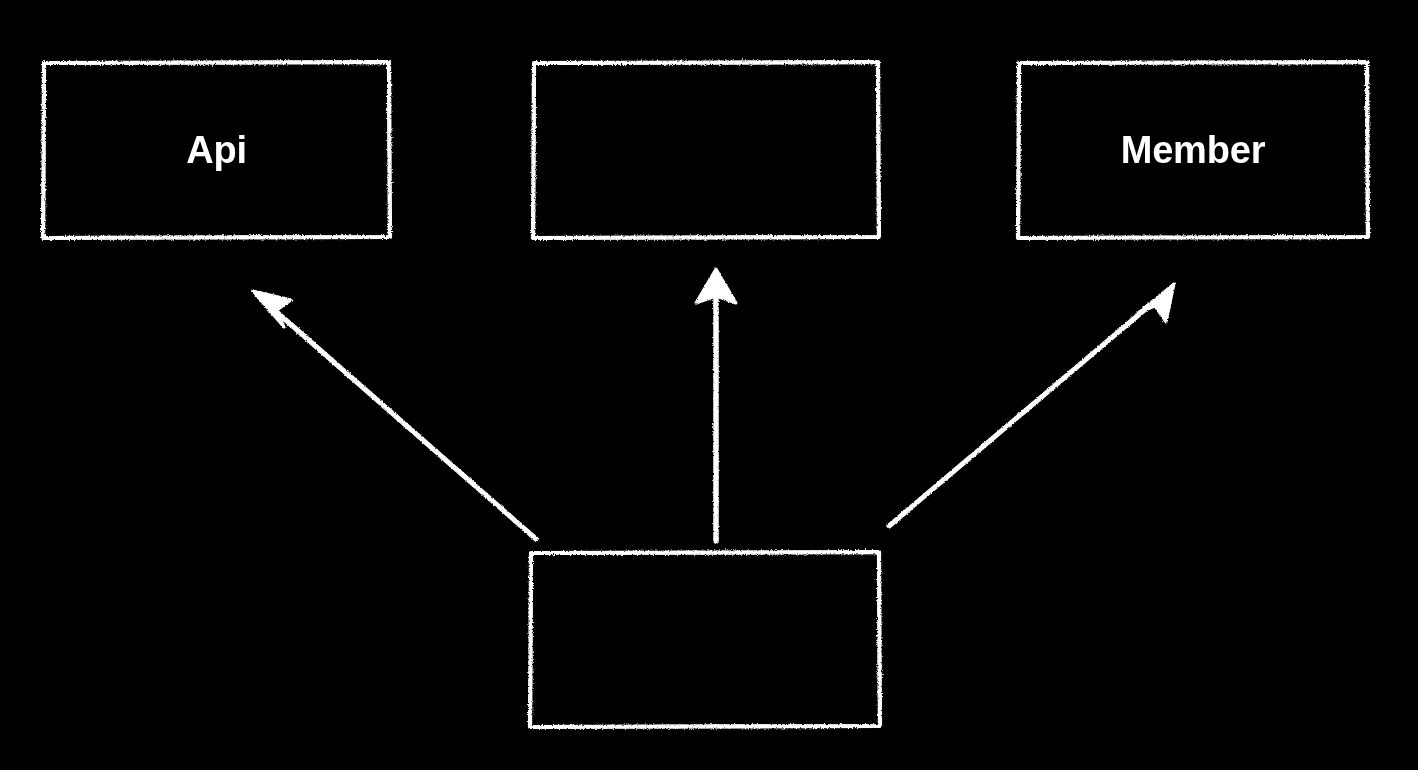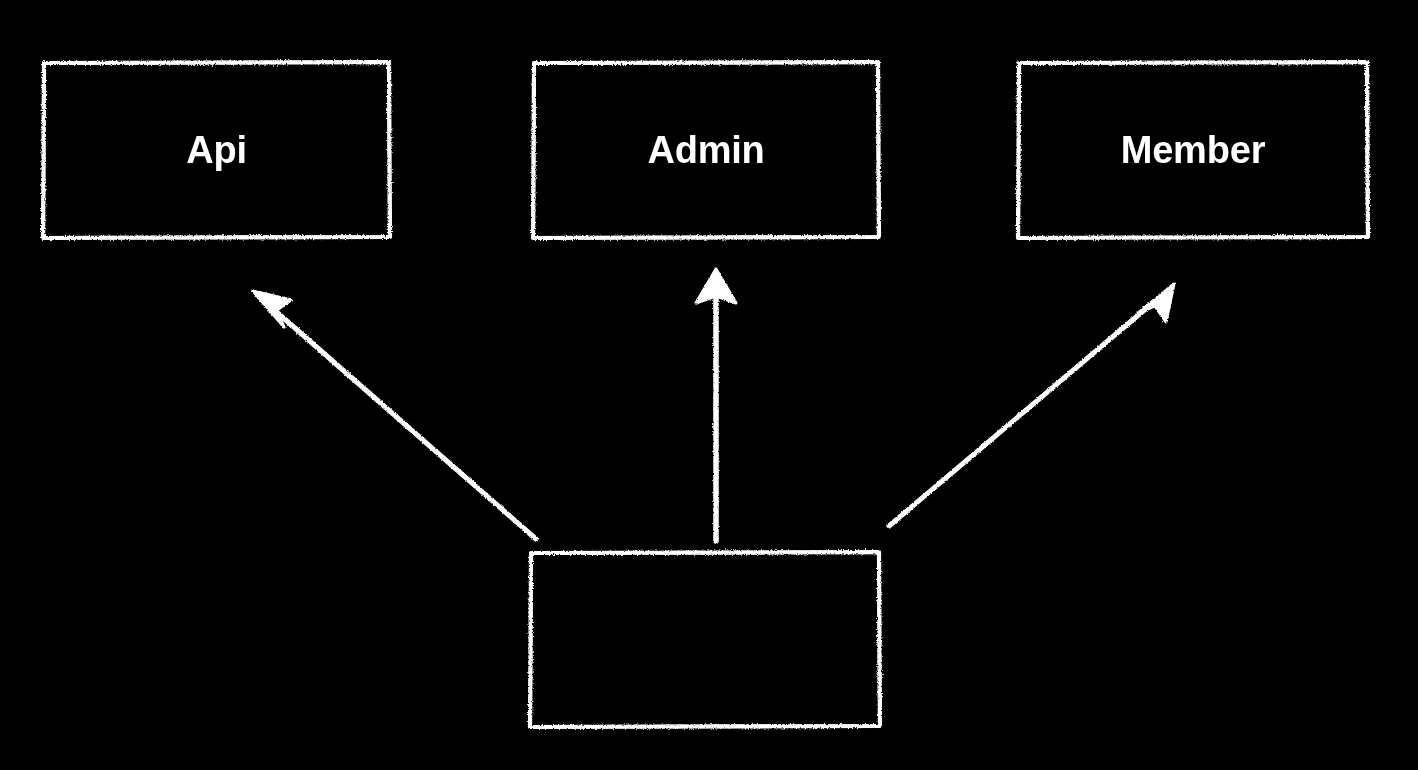--- a/index.html
+++ b/index.html
@@ -107,23 +107,20 @@
     <g filter="url(#chalk2)">
       <path d="M889,526 L1155,301" fill="none" stroke="#ffffff" stroke-width="5" stroke-linecap="round"></path>
       <path d="M1174,284 L1166,322 L1155,306 L1137,314 Z" fill="#ffffff" stroke="#ffffff" stroke-width="3" stroke-linejoin="round"></path>
     </g>
   </svg>
 
   <div class="node node-api">
     <span class="node-label">Api</span>
   </div>
 
-  <div class="node node-admin">
-    <span class="node-label">Admin</span>
-  </div>
 
   <div class="node node-member">
     <span class="node-label">Member</span>
   </div>
 
 
   <div class="edge-hit" style="left:300px; top:330px; width:190px; height:170px;"></div>
   <div class="edge-hit" style="left:702px; top:300px; width:28px; height:230px;"></div>
   <div class="edge-hit" style="left:930px; top:330px; width:190px; height:170px;"></div>
 

